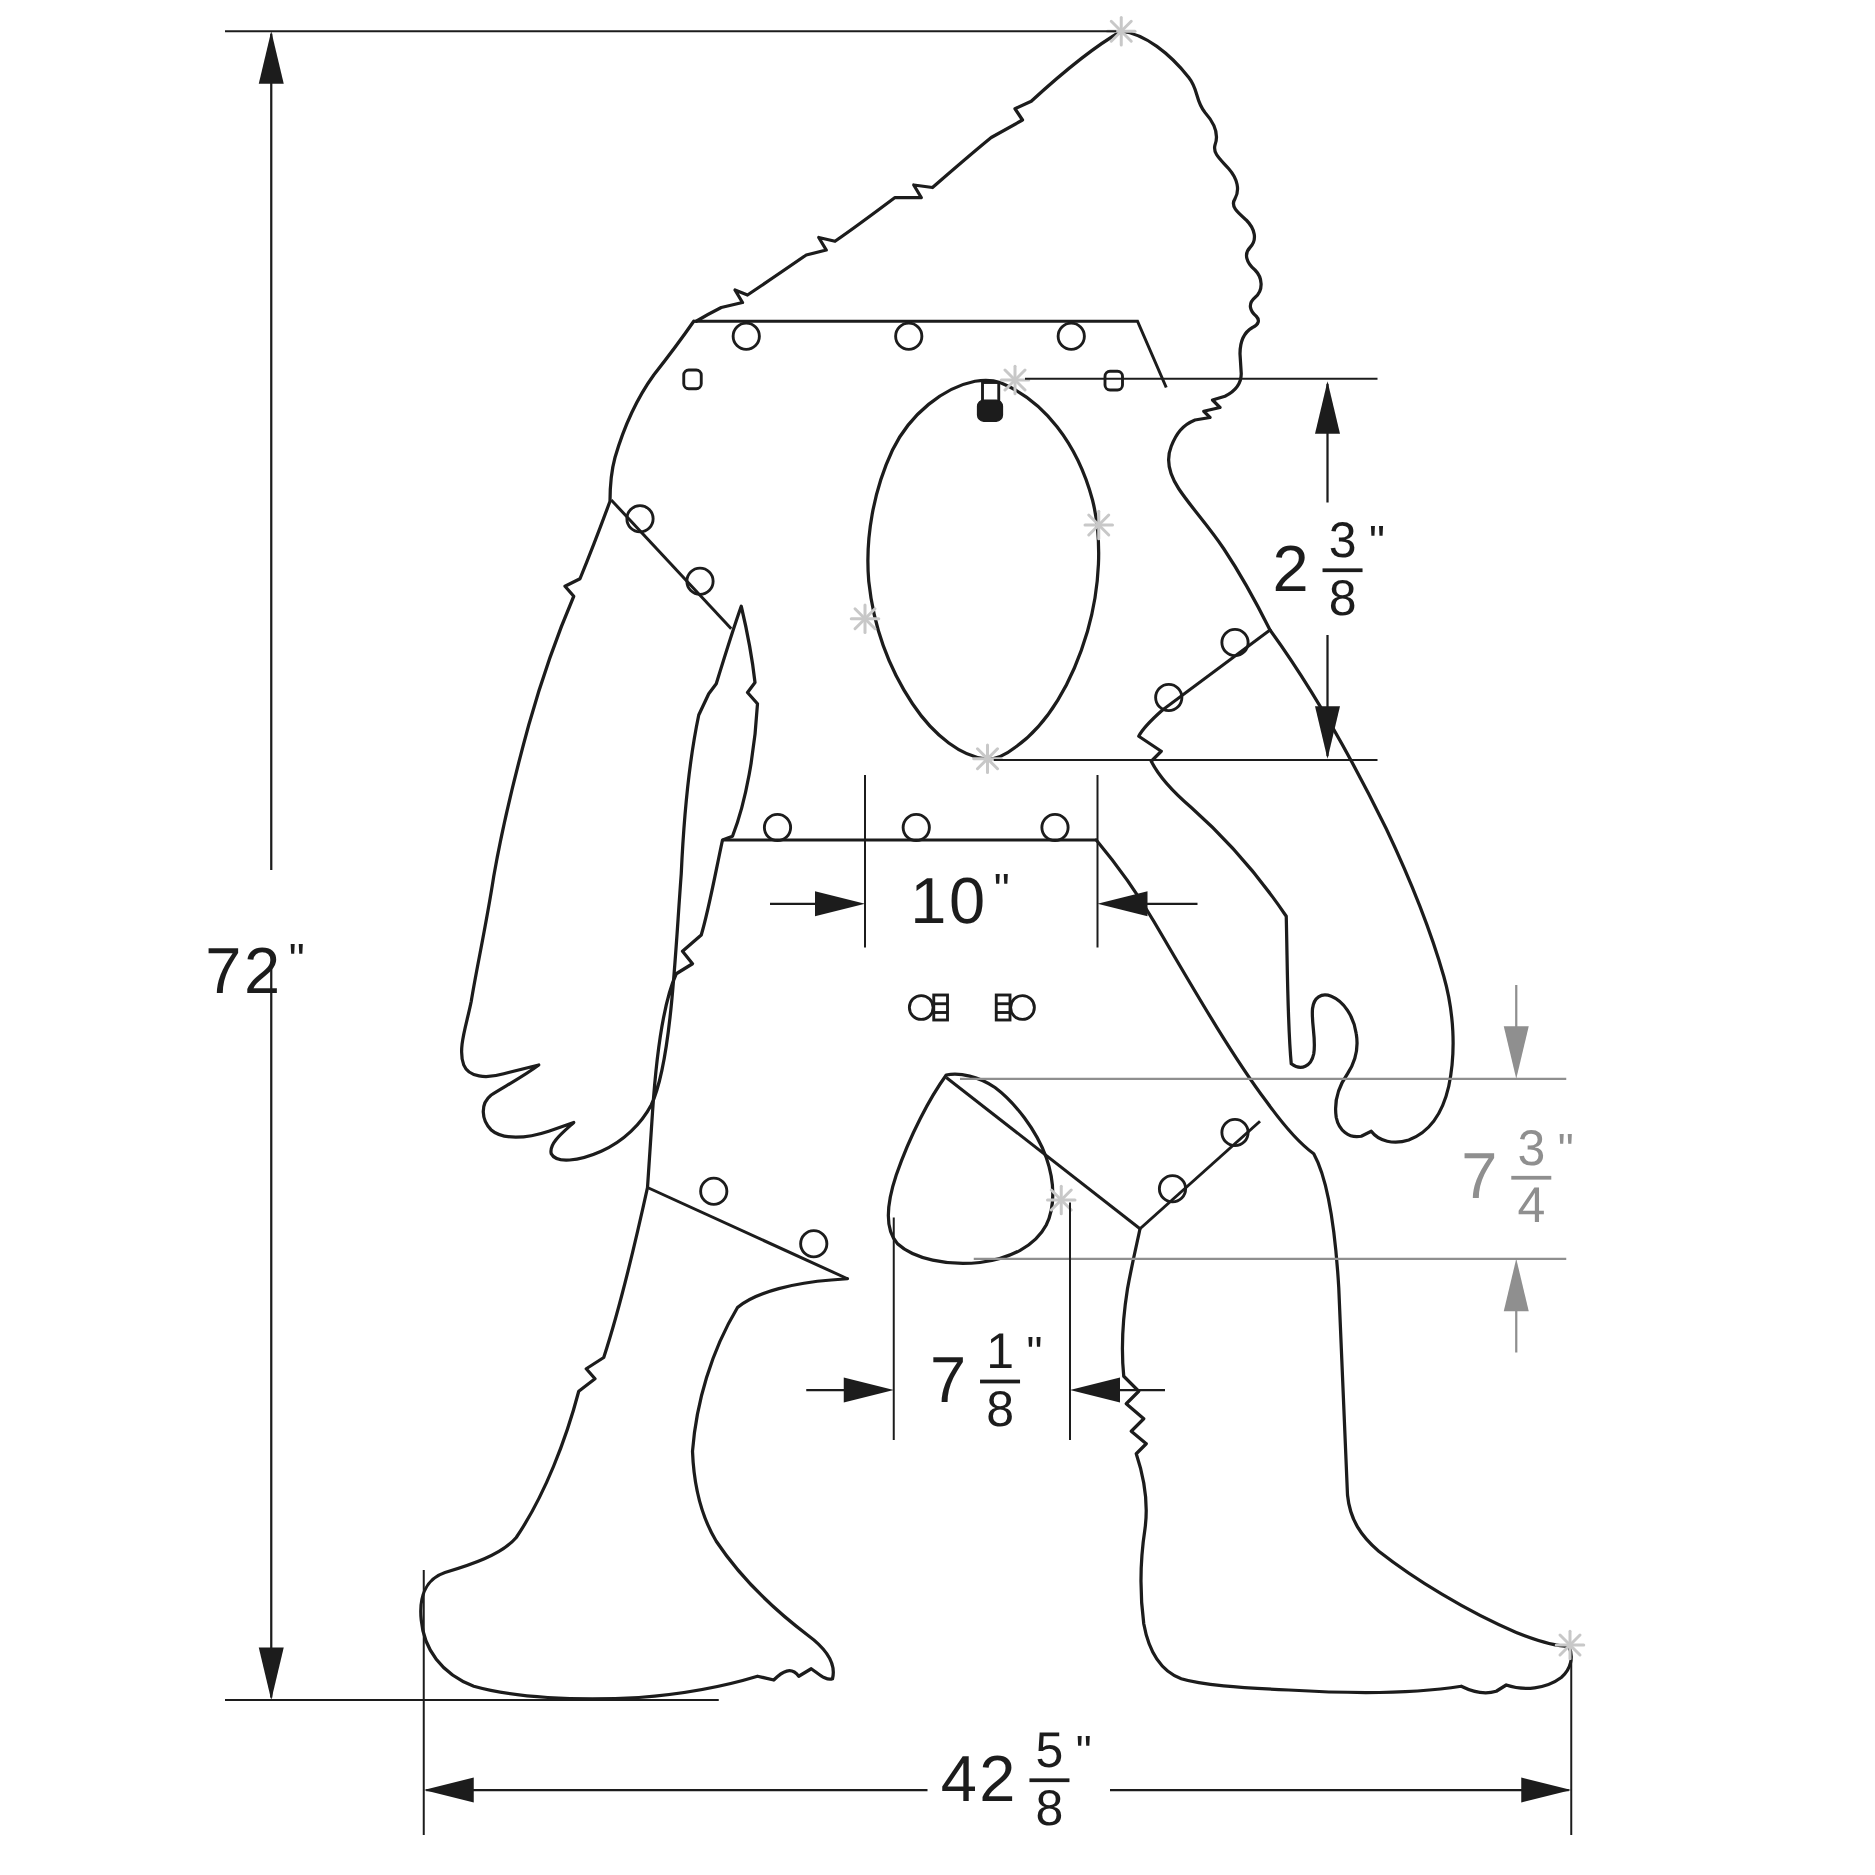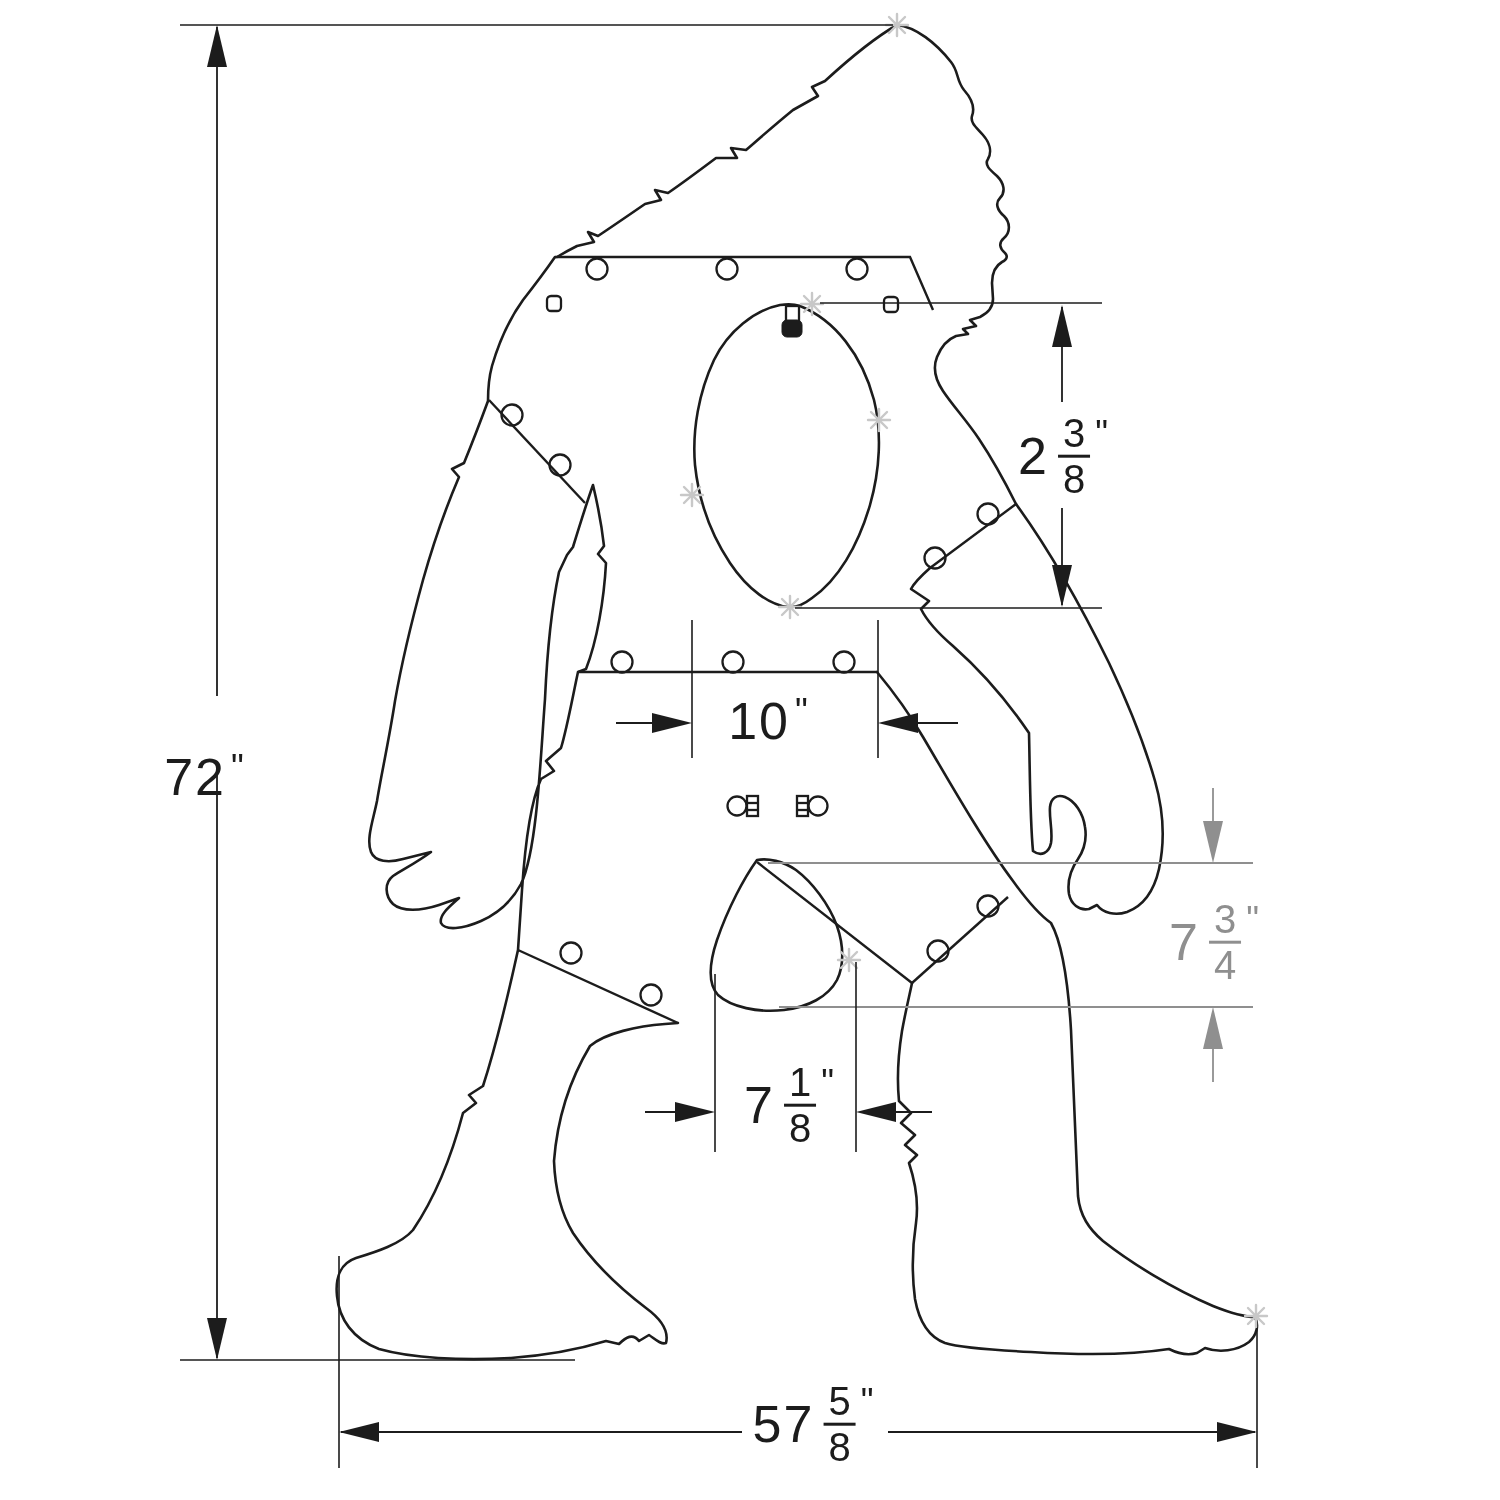--- a/index.html
+++ b/index.html
@@ -236,21 +236,21 @@
   <div class="dim-label" style="left:789px;top:1105px;">
     <span class="whole">7</span>
     <span class="frac">
       <span class="num">1</span>
       <span class="den">8</span>
     </span>
     <span class="unit">"</span>
   </div>
 
   <div class="dim-label" style="left:813px;top:1424px;">
-    <span class="whole">57</span>
+    <span class="whole">42</span>
     <span class="frac">
       <span class="num">5</span>
       <span class="den">8</span>
     </span>
     <span class="unit">"</span>
   </div>
 
 </div>
 
 </body></html>

